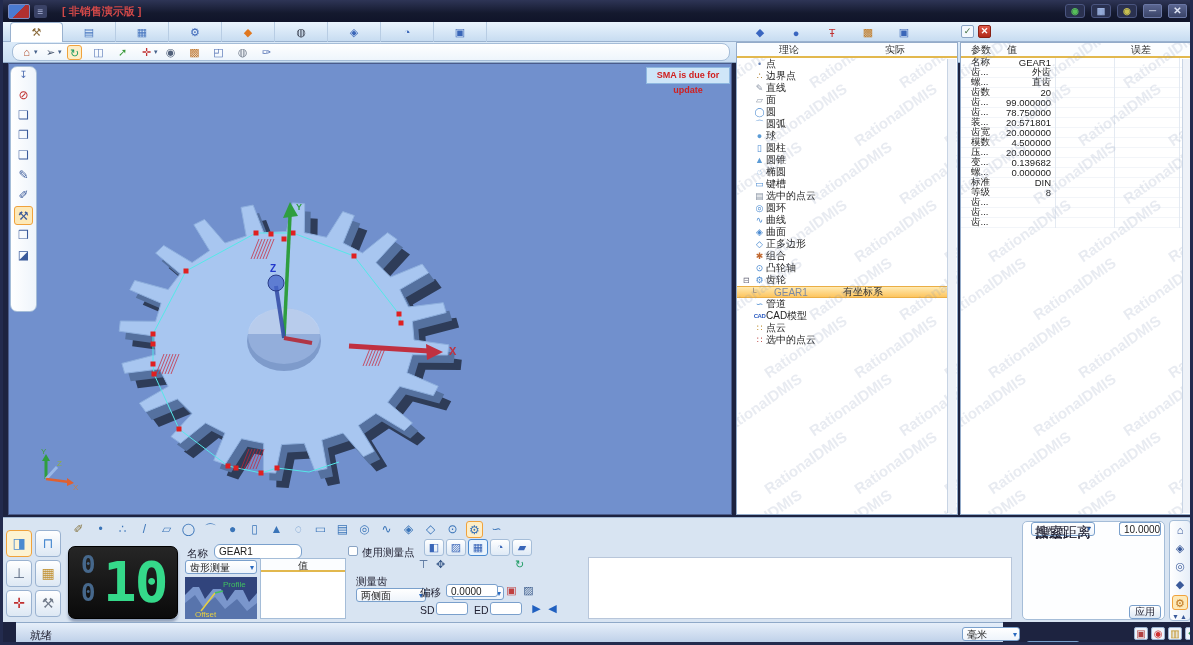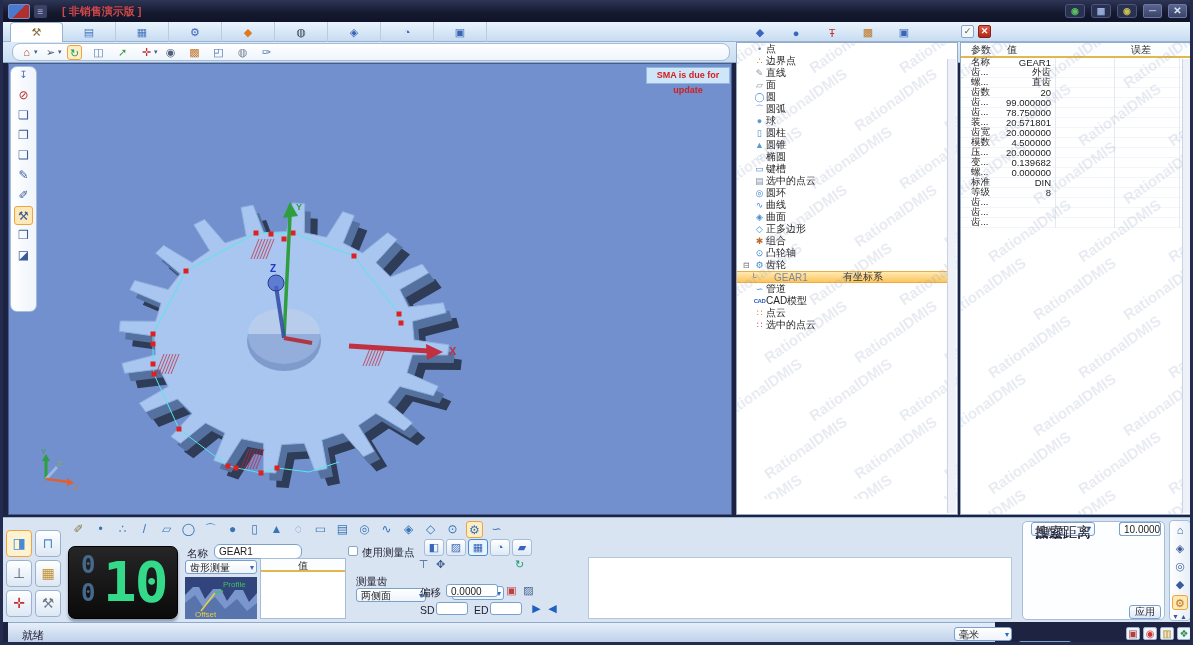--- a/index.html
+++ b/index.html
@@ -116,21 +116,21 @@
 .probe-row.dropdown .plabel::after{content:"▾";position:absolute;right:3px;top:1px;font-size:8px;color:#2a6ac0}
 .probe-row .pinput{position:absolute;left:96px;top:0;width:42px;height:14px}
 .applybtn{position:absolute;left:106px;top:83px;width:32px;height:14px;background:linear-gradient(#ffffff,#dde8f4);
   border:1px solid #7aa0cc;border-radius:3px;font-size:10px;line-height:12px;text-align:center;color:#223}
 .rightstrip{position:absolute;left:1169px;top:2px;width:22px;height:101px;background:linear-gradient(90deg,#ffffff,#e6eef8);
   border:1px solid #a5bdd8;border-radius:4px;display:flex;flex-direction:column;align-items:center;padding-top:2px;gap:3px}
 .rs-ico{width:16px;height:15px;font-size:11px;line-height:14px;text-align:center;color:#3a5a9a;border-radius:3px}
 .rs-ico.selected{border:1px solid #f0a23c;background:#fde9b8;color:#c07820}
 .rs-arrows{font-size:7px;color:#3a5a9a;letter-spacing:1px}
 
-.statusbar{left:8px;top:622px;width:987px;height:23px;
+.statusbar{left:16px;top:622px;width:987px;height:23px;
   background:linear-gradient(#e6effa,#b9cce6);border-top:1px solid #8fa9c8;font-size:11px;color:#223}
 .sb-ready{position:absolute;left:14px;top:5px}
 .sb-ico{width:14px;height:13px;font-size:10px;line-height:12px;text-align:center;border:1px solid #9ab2d0;
   border-radius:2px;background:#eef4fb}
 
 .frame{left:0;top:0;width:1193px;height:645px;border:3px solid #232b4e;border-top:none;pointer-events:none;z-index:50}
 </style>
 </head>
 <body>
 
@@ -379,20 +379,24 @@
 
     <div class="ltb-ico selected"><span style="color: rgb(58, 90, 154);">⚒</span></div>
 
     <div class="ltb-ico"><span style="color: rgb(58, 90, 154);">❒</span></div>
 
     <div class="ltb-ico"><span style="color: rgb(58, 90, 154);">◪</span></div>
 
 </div>
 
 <div class="abs treepanel">
+  <div class="grid-head">
+    <div class="gh-cell" style="width:104px">理论</div>
+    <div class="gh-cell" style="width:108px">实际</div>
+  </div>
   <div class="tree-body" id="tree-wm">
 
       <div class="tree-row">
         <span class="exp"></span>
         <span class="ticon" style="color: rgb(106, 134, 184);">•</span>
         <span class="tlabel">点</span>
         <span class="tactual"></span>
       </div>
 
       <div class="tree-row">

